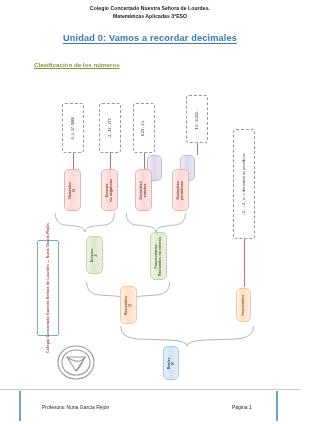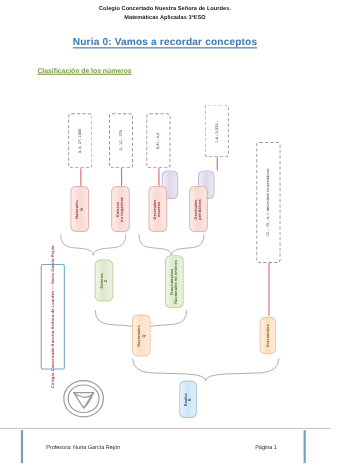--- a/index.html
+++ b/index.html
@@ -120,21 +120,21 @@
 </head>
 <body>
 
 <div class="page">
 
   <div class="doc-header">
     <div>Colegio Concertado Nuestra Señora de Lourdes.</div>
     <div>Matemáticas Aplicadas 3ºESO</div>
   </div>
 
-  <div class="unit-title">Nuria 0: Vamos a recordar conceptos</div>
+  <div class="unit-title">Unidad 0: Vamos a recordar decimales</div>
   <div class="section-title">Clasificación de los números</div>
 
   <div class="node ex" style="left:62px;top:103px;width:22px;height:50px;">
     <span class="lbl">0, 4, 27, 1000</span>
   </div>
 
   <div class="node ex" style="left:99px;top:103px;width:22px;height:50px;">
     <span class="lbl">-3, -12, -275</span>
   </div>
 

